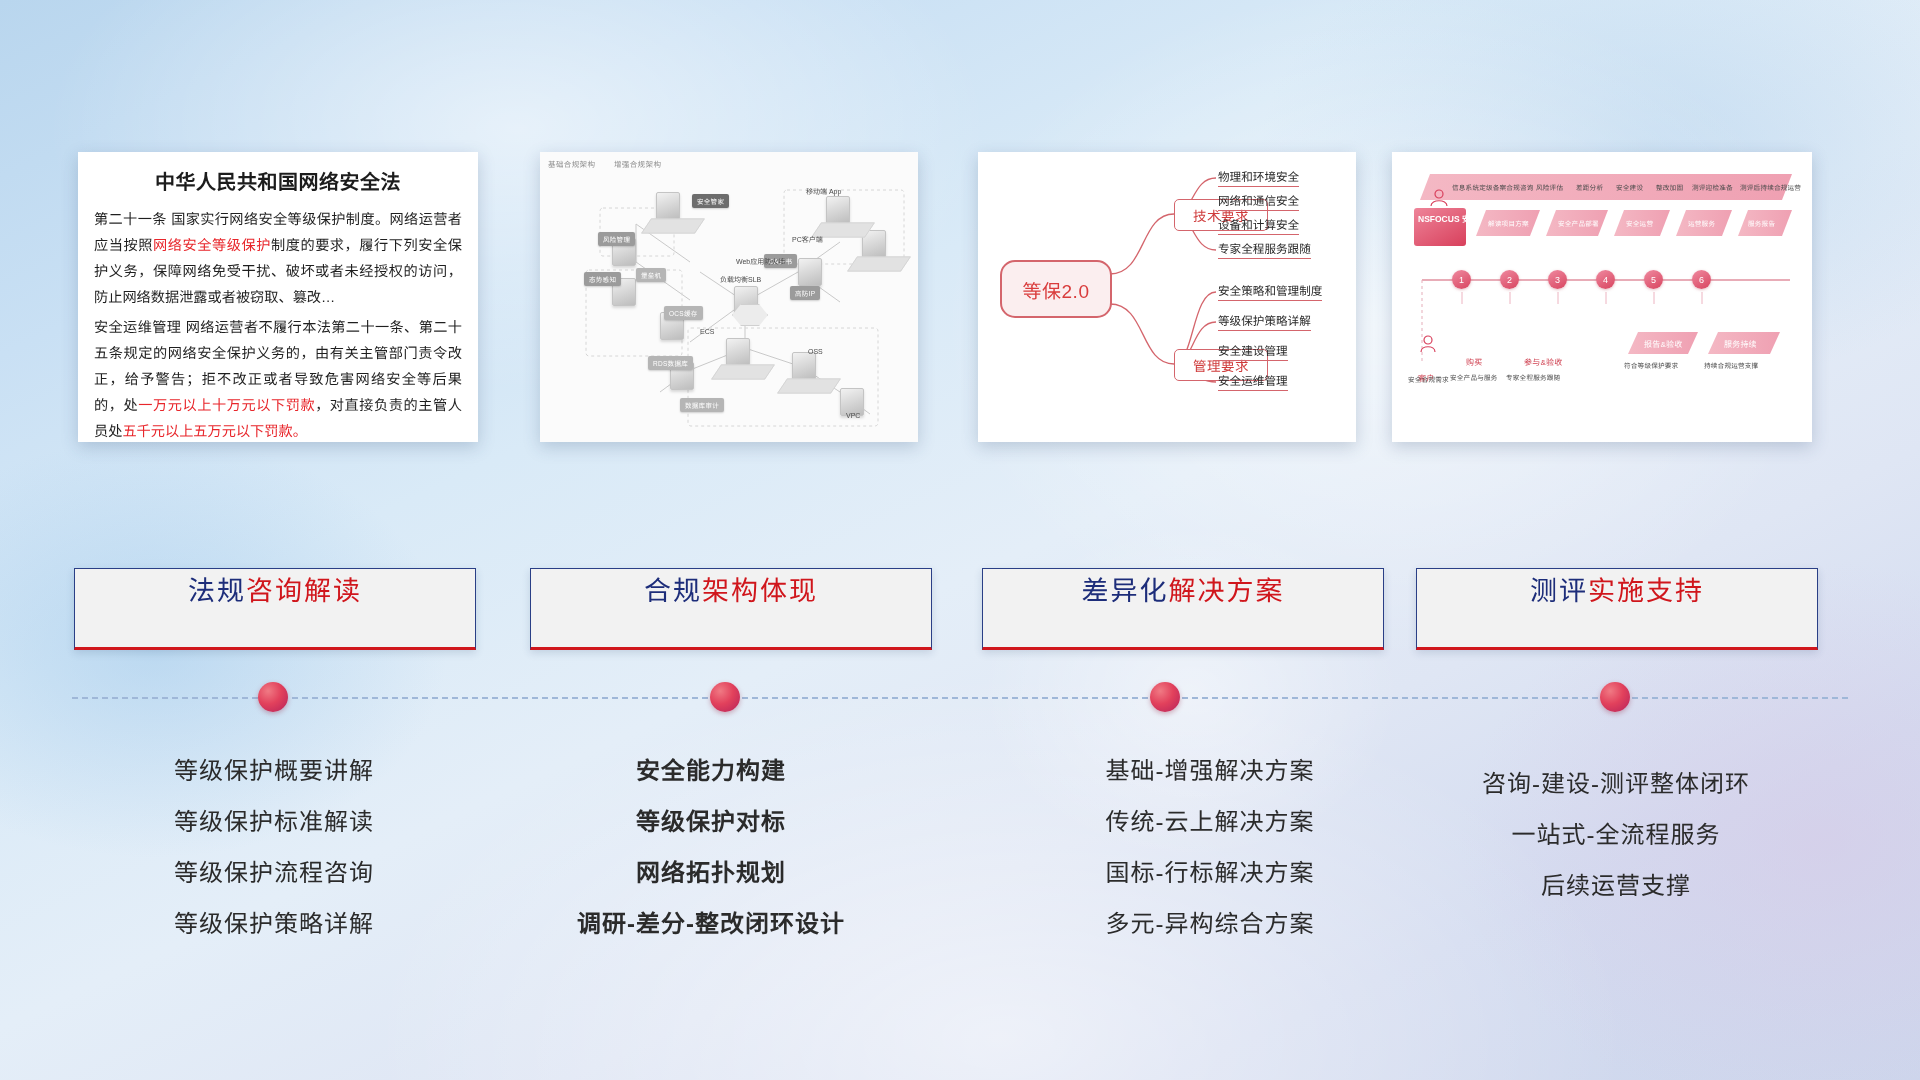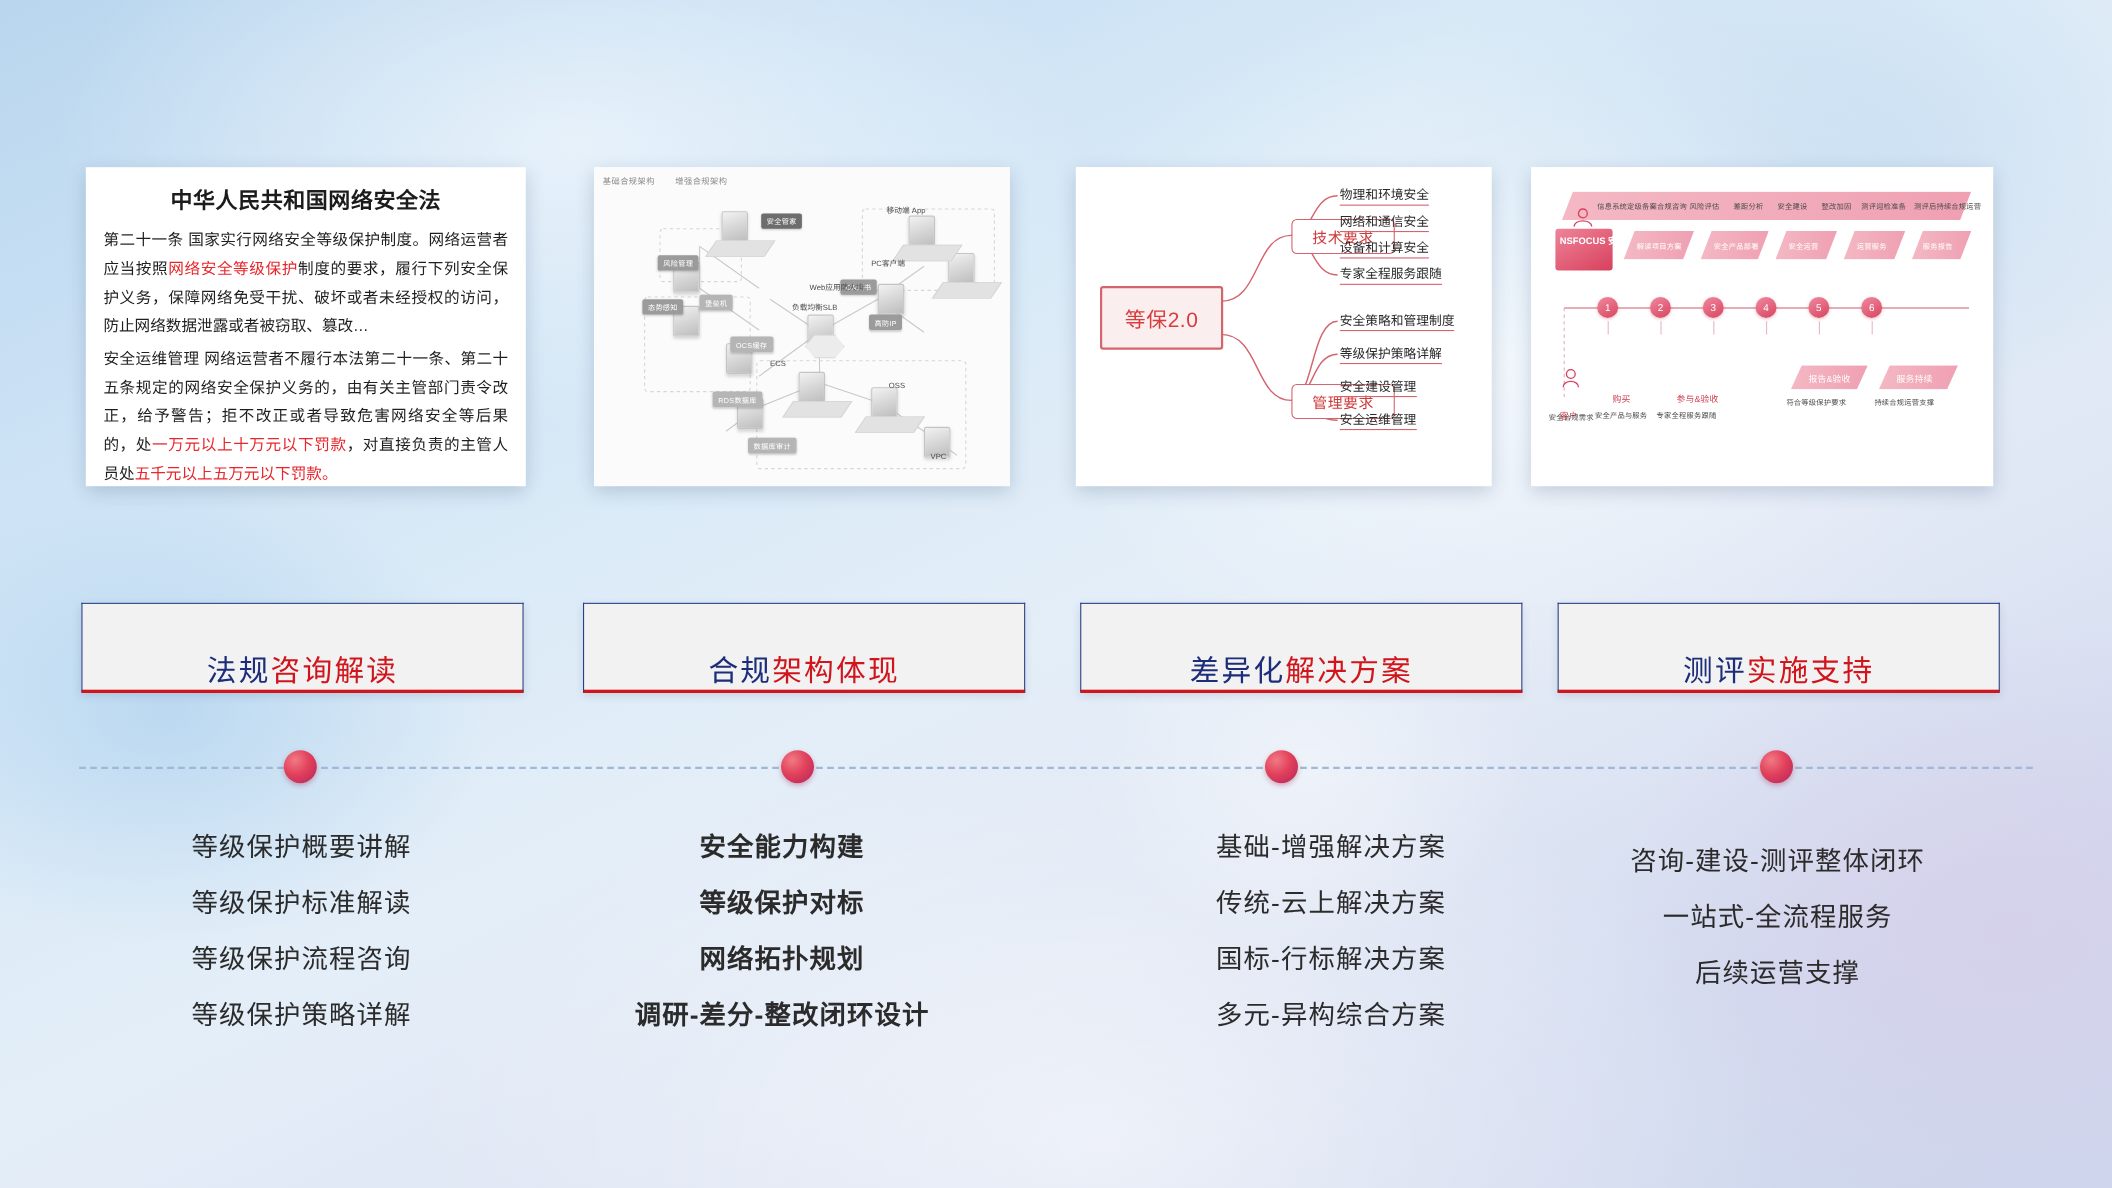--- a/index.html
+++ b/index.html
@@ -92,21 +92,21 @@
     position:absolute;width:34px;height:20px;background:#ececec;
     border:1px solid #d0d0d0;
     clip-path:polygon(25% 0,75% 0,100% 50%,75% 100%,25% 100%,0 50%);
   }
 
   
   .mind{position:relative;width:100%;height:100%;background:#fff;}
   .mind svg{position:absolute;left:0;top:0;}
   .mroot{
     position:absolute;left:22px;top:108px;width:108px;height:54px;
-    border:2.2px solid #d4656c;border-radius:3px;background:#fbeeef;
+    border:2.2px solid #d4656c;border-radius:15px;background:#fbeeef;
     display:flex;align-items:center;justify-content:center;
     color:#d93c3c;font-size:19px;letter-spacing:.5px;
   }
   .mbr{
     position:absolute;width:92px;height:30px;border:1.4px solid #d4656c;
     border-radius:5px;background:#fff;color:#cf3b3b;font-size:13.5px;
     display:flex;align-items:center;justify-content:center;letter-spacing:.5px;
   }
   .mleaf{
     position:absolute;color:#2a2a2a;font-size:11.6px;white-space:nowrap;
@@ -130,26 +130,26 @@
   }
   .rband{
     position:absolute;height:26px;background:linear-gradient(90deg,#f4b8c4,#efa0b2);
     clip-path:polygon(10px 0,100% 0,calc(100% - 10px) 100%,0 100%);
   }
   .rlogo{position:absolute;color:#c53a52;font-size:8.5px;line-height:10px;font-weight:bold;}
 
   
   .pillars{position:absolute;left:0;top:0;width:1920px;height:1080px;}
   .pillar{
-    position:absolute;top:548px;height:78px;
+    position:absolute;top:568px;height:78px;
     background:#f2f2f2;
     border:1.6px solid #2a3f86;
     border-bottom:3px solid #d0161c;
     box-shadow:0 3px 8px rgba(40,70,110,.16);
-    display:flex;align-items:flex-end;justify-content:center;
+    display:flex;align-items:flex-start;justify-content:center;
   }
   .pillar .ptxt{font-size:27px;letter-spacing:2px;white-space:nowrap;}
   .pillar .ptxt .a{color:#1d2d7a;}
   .pillar .ptxt .b{color:#d0161c;}
 
   
   .tl-line{
     position:absolute;left:72px;top:697px;width:1776px;height:0;
     border-top:2px dashed #9fb7d8;
   }

